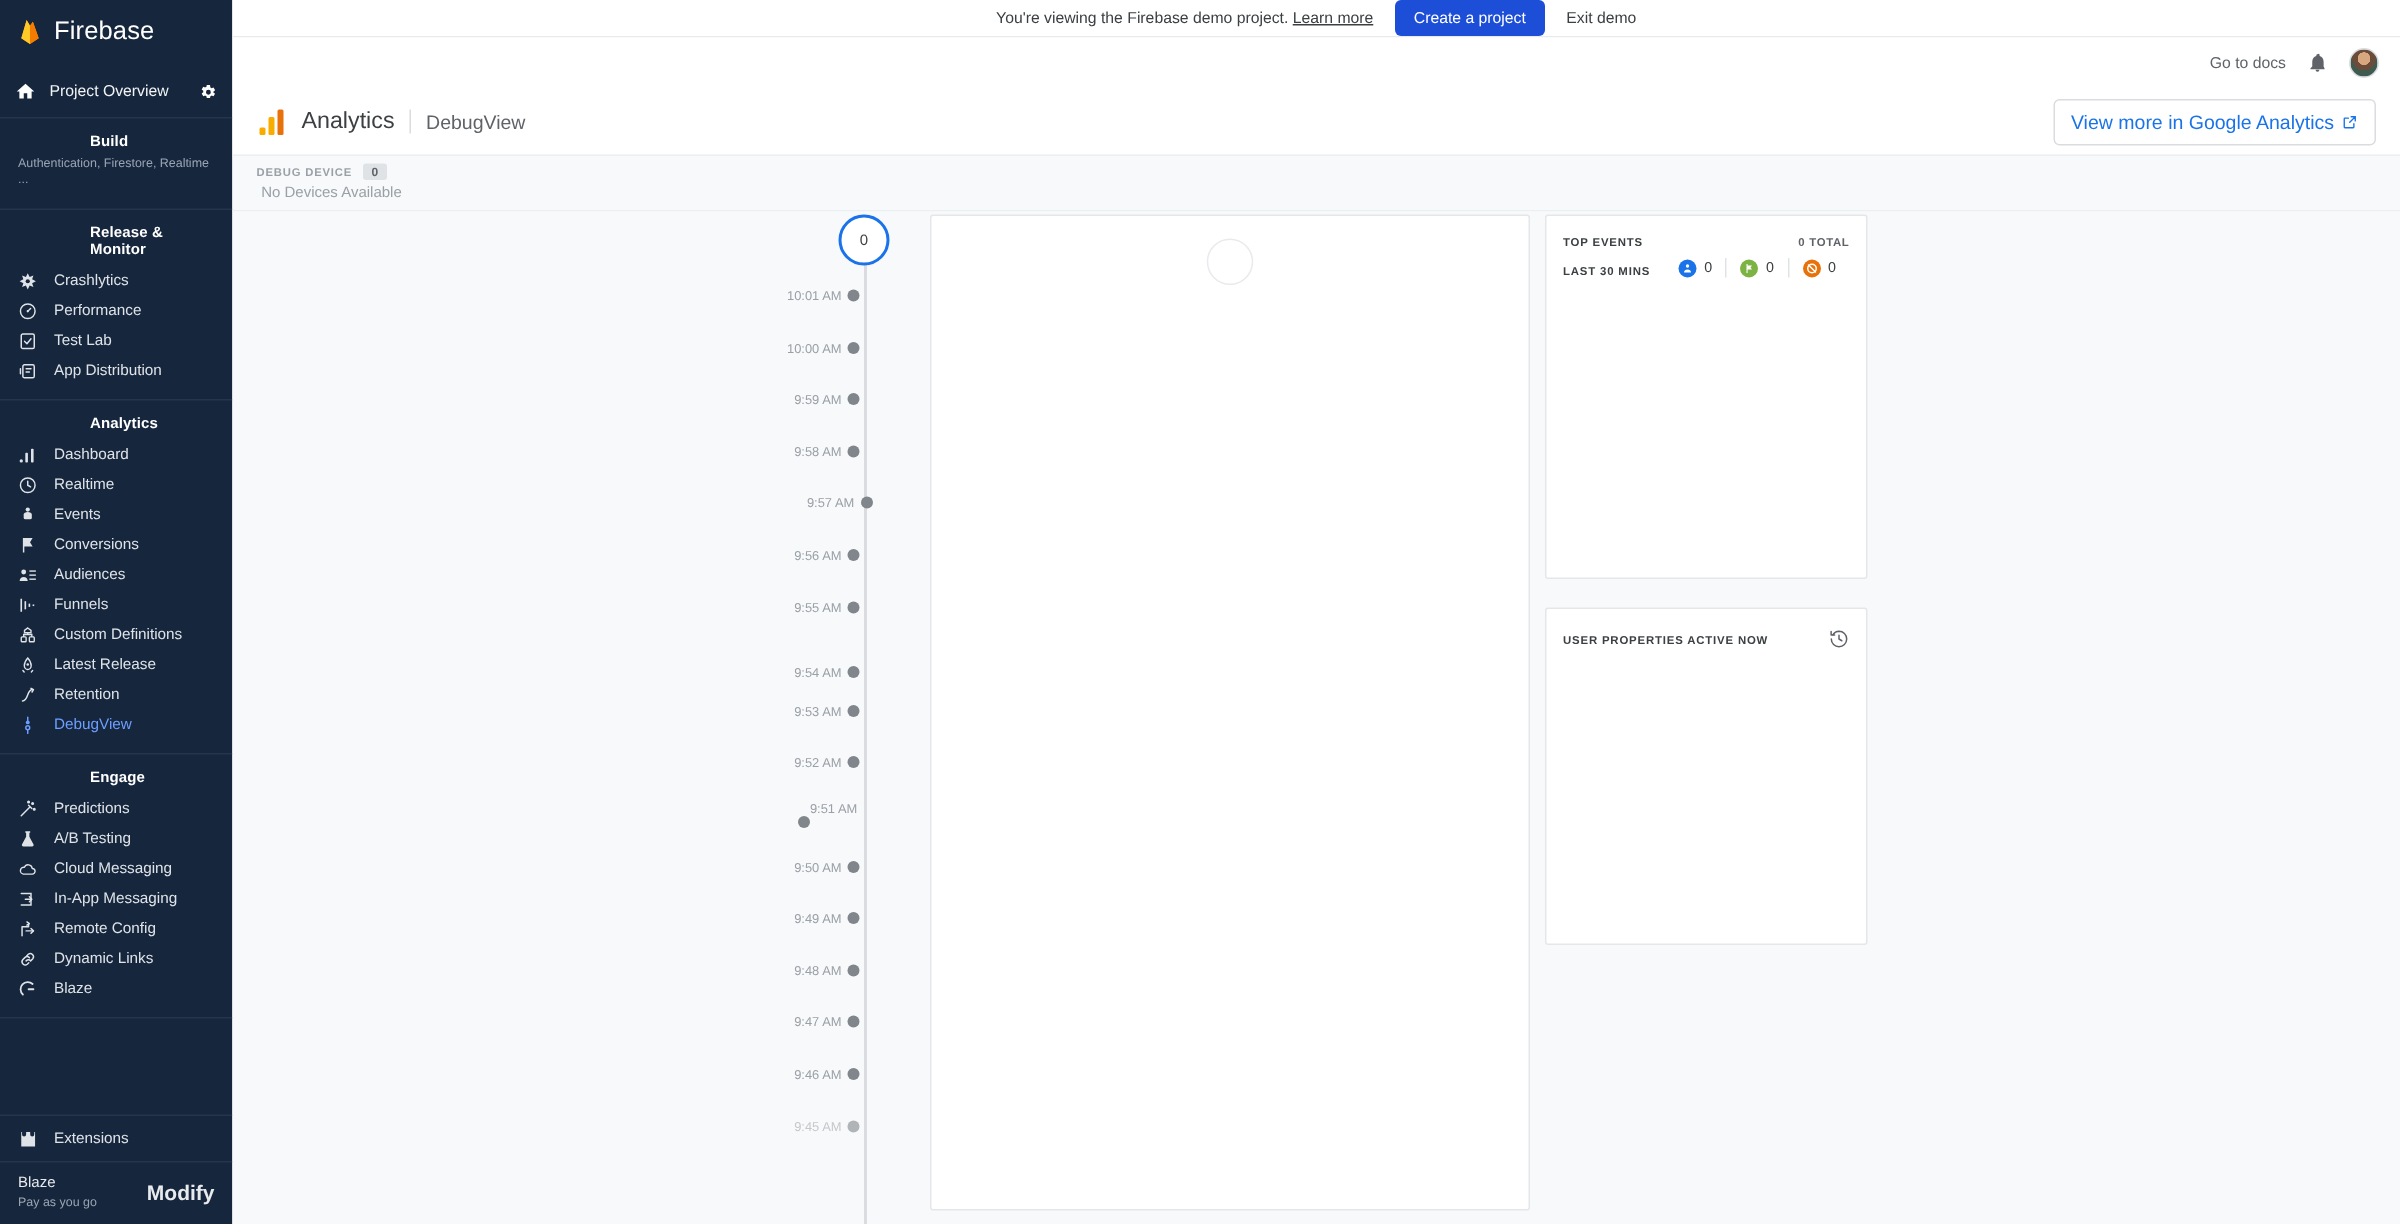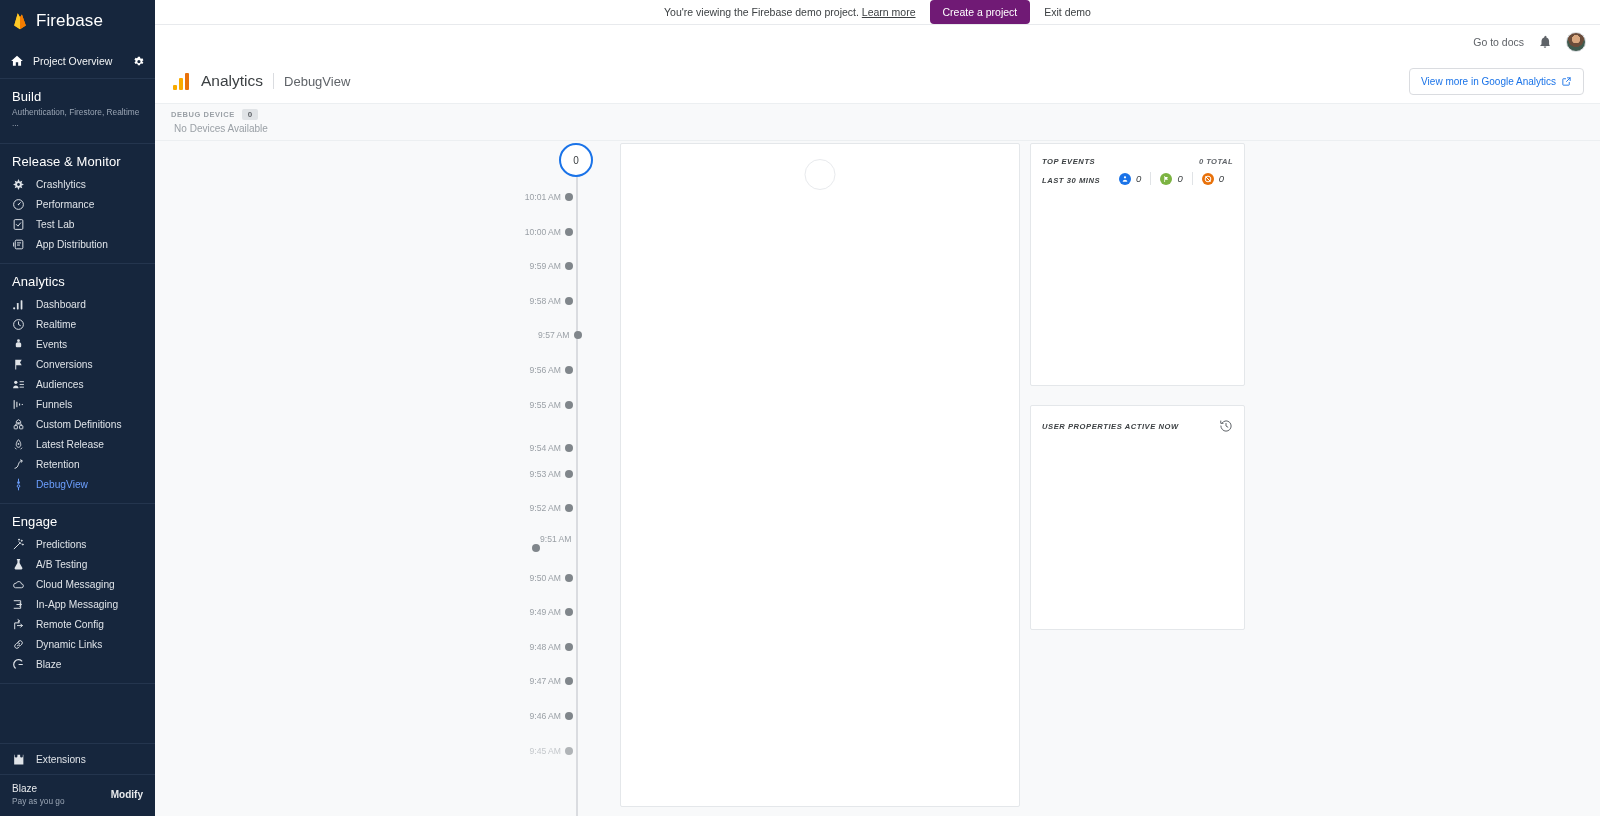--- a/index.html
+++ b/index.html
@@ -28,54 +28,54 @@
   .sb-overview {
     display: flex; align-items: center; height: 34px;
     margin-top: 10px; padding: 0 10px; gap: 9px; position: relative;
   }
   .sb-overview .ic { width: 14px; height: 14px; flex: 0 0 14px; color: #fff; }
   .sb-overview .lbl { font-size: 10.5px; color: #f1f3f4; flex: 1; }
   .sb-overview .gear { width: 13px; height: 13px; color: #fff; }
   .sb-divline { height: 1px; background: #24354e; margin: 0; }
 
   .sb-sect { padding: 10px 12px 2px 12px; }
-  .sb-sect-title { font-size: 13px; font-weight: 400; color: #fff; letter-spacing: .1px; }
+  .sb-sect-title { font-size: 10px; font-weight: 700; color: #fff; letter-spacing: .1px; margin-left: 48px; }
   .sb-sect-sub { font-size: 8.3px; color: #9aa5b4; margin-top: 3px; line-height: 1.3; }
 
   .sb-item {
     display: flex; align-items: center; gap: 11px;
     height: 20px; padding: 0 12px; margin: 0;
     font-size: 10.2px; color: #dfe3e8; cursor: default;
   }
   .sb-item + .sb-item { margin-top: 0; }
   .sb-list { padding: 4px 0 8px 0; display: flex; flex-direction: column; gap: 0; }
   .sb-list .sb-item { height: 20px; }
   .sb-item .sic { width: 13px; height: 13px; flex: 0 0 13px; display: inline-flex; align-items: center; justify-content: center; color: #dfe3e8; }
   .sb-item.active { color: #6c9fff; }
   .sb-item.active .sic { color: #6c9fff; }
   .sb-spacer { flex: 1 1 auto; }
 
   .sb-ext { display: flex; align-items: center; gap: 11px; height: 30px; padding: 0 12px; font-size: 10.2px; color: #dfe3e8; }
   .sb-plan { padding: 8px 12px 10px 12px; display: flex; align-items: flex-end; }
   .plan-l { flex: 1; }
   .plan-name { font-size: 10px; color: #e8eaed; }
   .plan-sub { font-size: 8.3px; color: #9aa5b4; margin-top: 2px; }
-  .plan-mod { font-size: 10px; font-weight: 700; color: #e8eaed; align-self: center; padding-left: 21px; }
+  .plan-mod { font-size: 14px; font-weight: 700; color: #e8eaed; align-self: center; padding-left: 21px; }
 
   
   .main { flex: 1 1 auto; height: 816px; display: flex; flex-direction: column; background: #fff; position: relative; }
 
   .demo-bar {
     height: 25px; flex: 0 0 25px; background: #fff;
     display: flex; align-items: center; justify-content: center; gap: 14px;
     border-bottom: 1px solid #e8eaed; font-size: 10.5px; color: #3c4043;
   }
   .demo-bar a { color: #3c4043; text-decoration: underline; }
   .btn-create {
-    background: #701a75; color: #fff; border: none; border-radius: 4px;
+    background: #1d4ed8; color: #fff; border: none; border-radius: 4px;
     font-size: 10.5px; font-weight: 500; padding: 6px 13px; cursor: pointer;
     font-family: inherit;
   }
   .exit-demo { font-size: 10.5px; color: #3c4043; cursor: pointer; }
 
   .topbar {
     height: 34px; flex: 0 0 34px; display: flex; align-items: center;
     justify-content: flex-end; padding: 0 14px; gap: 14px; background: #fff;
   }
   .godocs { font-size: 10.5px; color: #5f6368; cursor: pointer; }
@@ -94,21 +94,21 @@
   .ga-logo i { position: absolute; bottom: 0; border-radius: 1px; display: block; }
   .ga-b1 { left: 0; width: 4px; height: 5px; background: #f9ab00; border-radius: 50%; }
   .ga-b2 { left: 6px; width: 4px; height: 12px; background: #f9ab00; }
   .ga-b3 { left: 12px; width: 4px; height: 17px; background: #e8710a; }
   .ph-title { font-size: 15.5px; color: #3c4043; font-weight: 400; }
   .ph-sep { width: 1px; height: 16px; background: #dadce0; }
   .ph-sub { font-size: 13px; color: #5f6368; }
   .ph-spacer { flex: 1; }
   .btn-ga {
     border: 1px solid #dadce0; background: #fff; border-radius: 4px;
-    color: #1a73e8; font-size: 10px; font-weight: 500;
+    color: #1a73e8; font-size: 13px; font-weight: 500;
     padding: 7px 11px; display: inline-flex; align-items: center; gap: 5px;
     cursor: pointer; font-family: inherit;
   }
 
   .devbar {
     height: 38px; flex: 0 0 38px; background: #f8f9fa;
     border-top: 1px solid #eceff1; border-bottom: 1px solid #eceff1;
     padding: 5px 16px 0 16px;
   }
   .dev-lbl-row { display: flex; align-items: center; gap: 7px; }
@@ -145,21 +145,21 @@
   .stream {
     position: absolute; left: 465px; top: 2px; width: 400px; bottom: 9px;
     background: #fff; border: 1px solid #e4e7ea; border-radius: 2px;
   }
   .spinner {
     position: absolute; left: 50%; top: 15px; transform: translateX(-50%);
     width: 31px; height: 31px; border-radius: 50%;
     border: 1.6px solid #e8eaed;
   }
 
-  .cards { position: absolute; left: 875px; top: 2px; width: 171px; bottom: 9px; font-style: italic; }
+  .cards { position: absolute; left: 875px; top: 2px; width: 171px; bottom: 9px; }
   .card {
     background: #fff; border: 1px solid #e4e7ea; border-radius: 2px;
     width: 215px; position: relative;
   }
   .card-top { height: 243px; }
   .card-bot { height: 225px; margin-top: 19px; }
   .card-hd { padding: 13px 11px 0 11px; }
   .card-row { display: flex; align-items: center; justify-content: space-between; }
   .card-title { font-size: 7.6px; font-weight: 700; letter-spacing: .55px; color: #3c4043; }
   .card-total { font-size: 7.6px; font-weight: 700; letter-spacing: .45px; color: #5f6368; }

